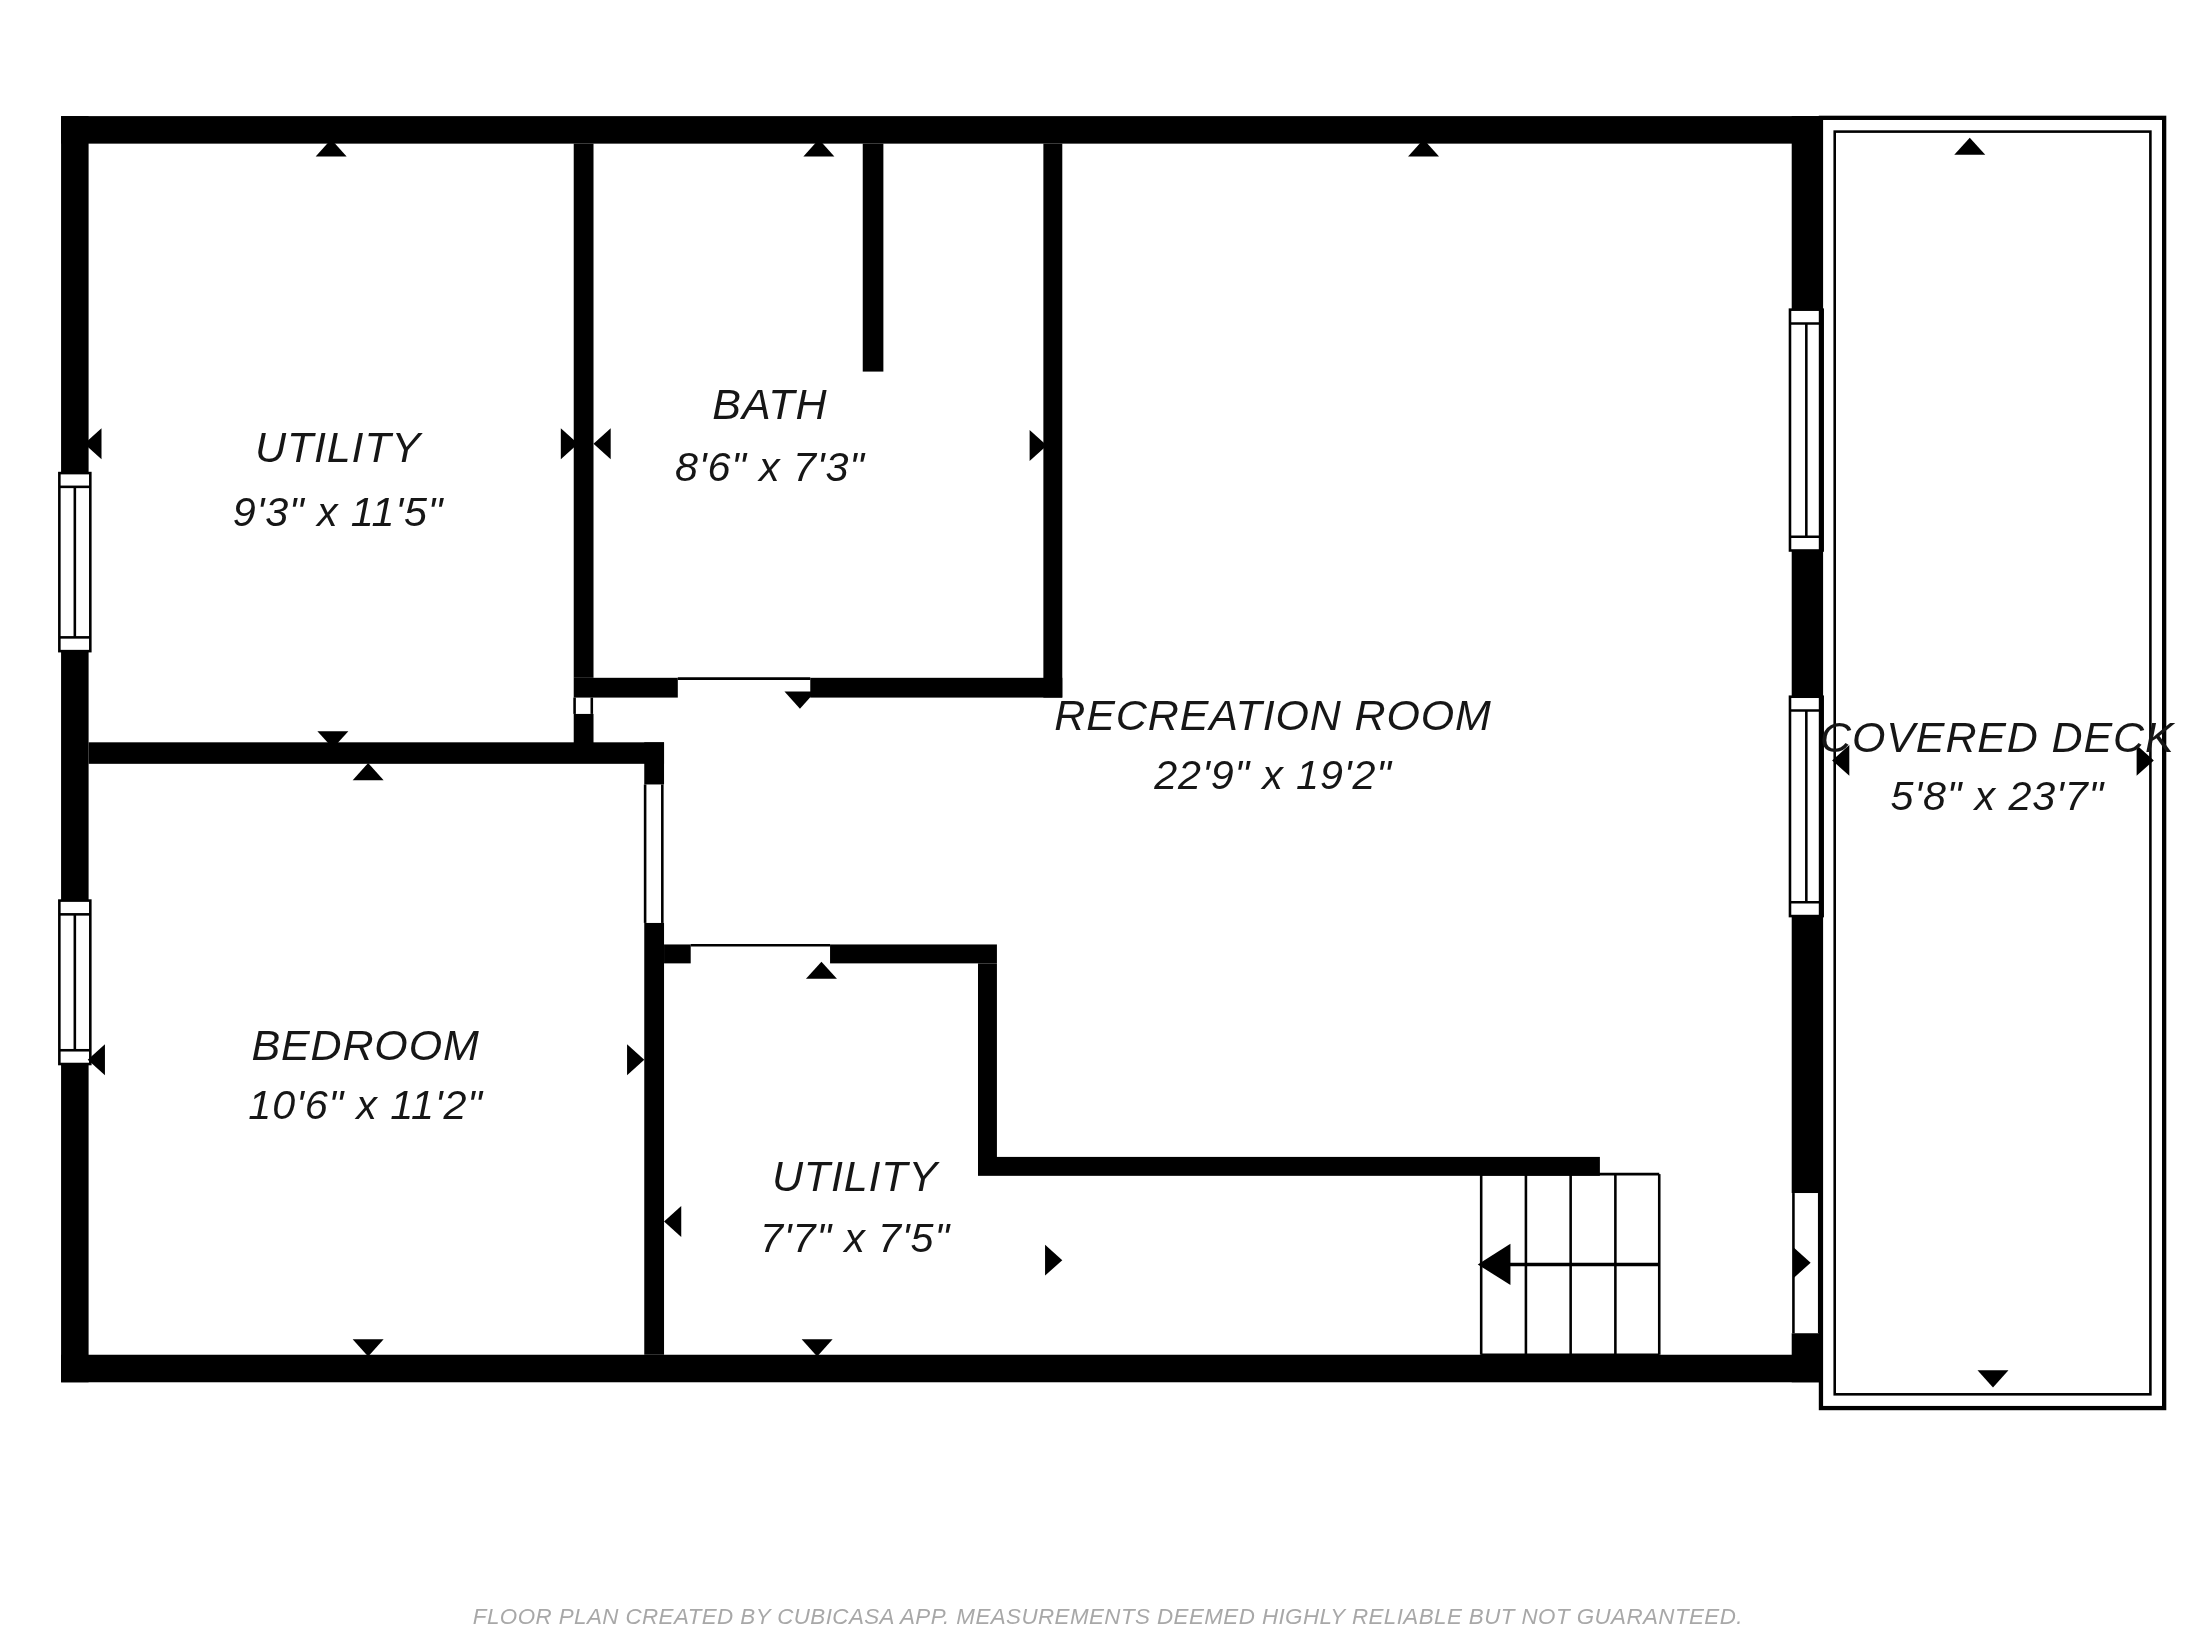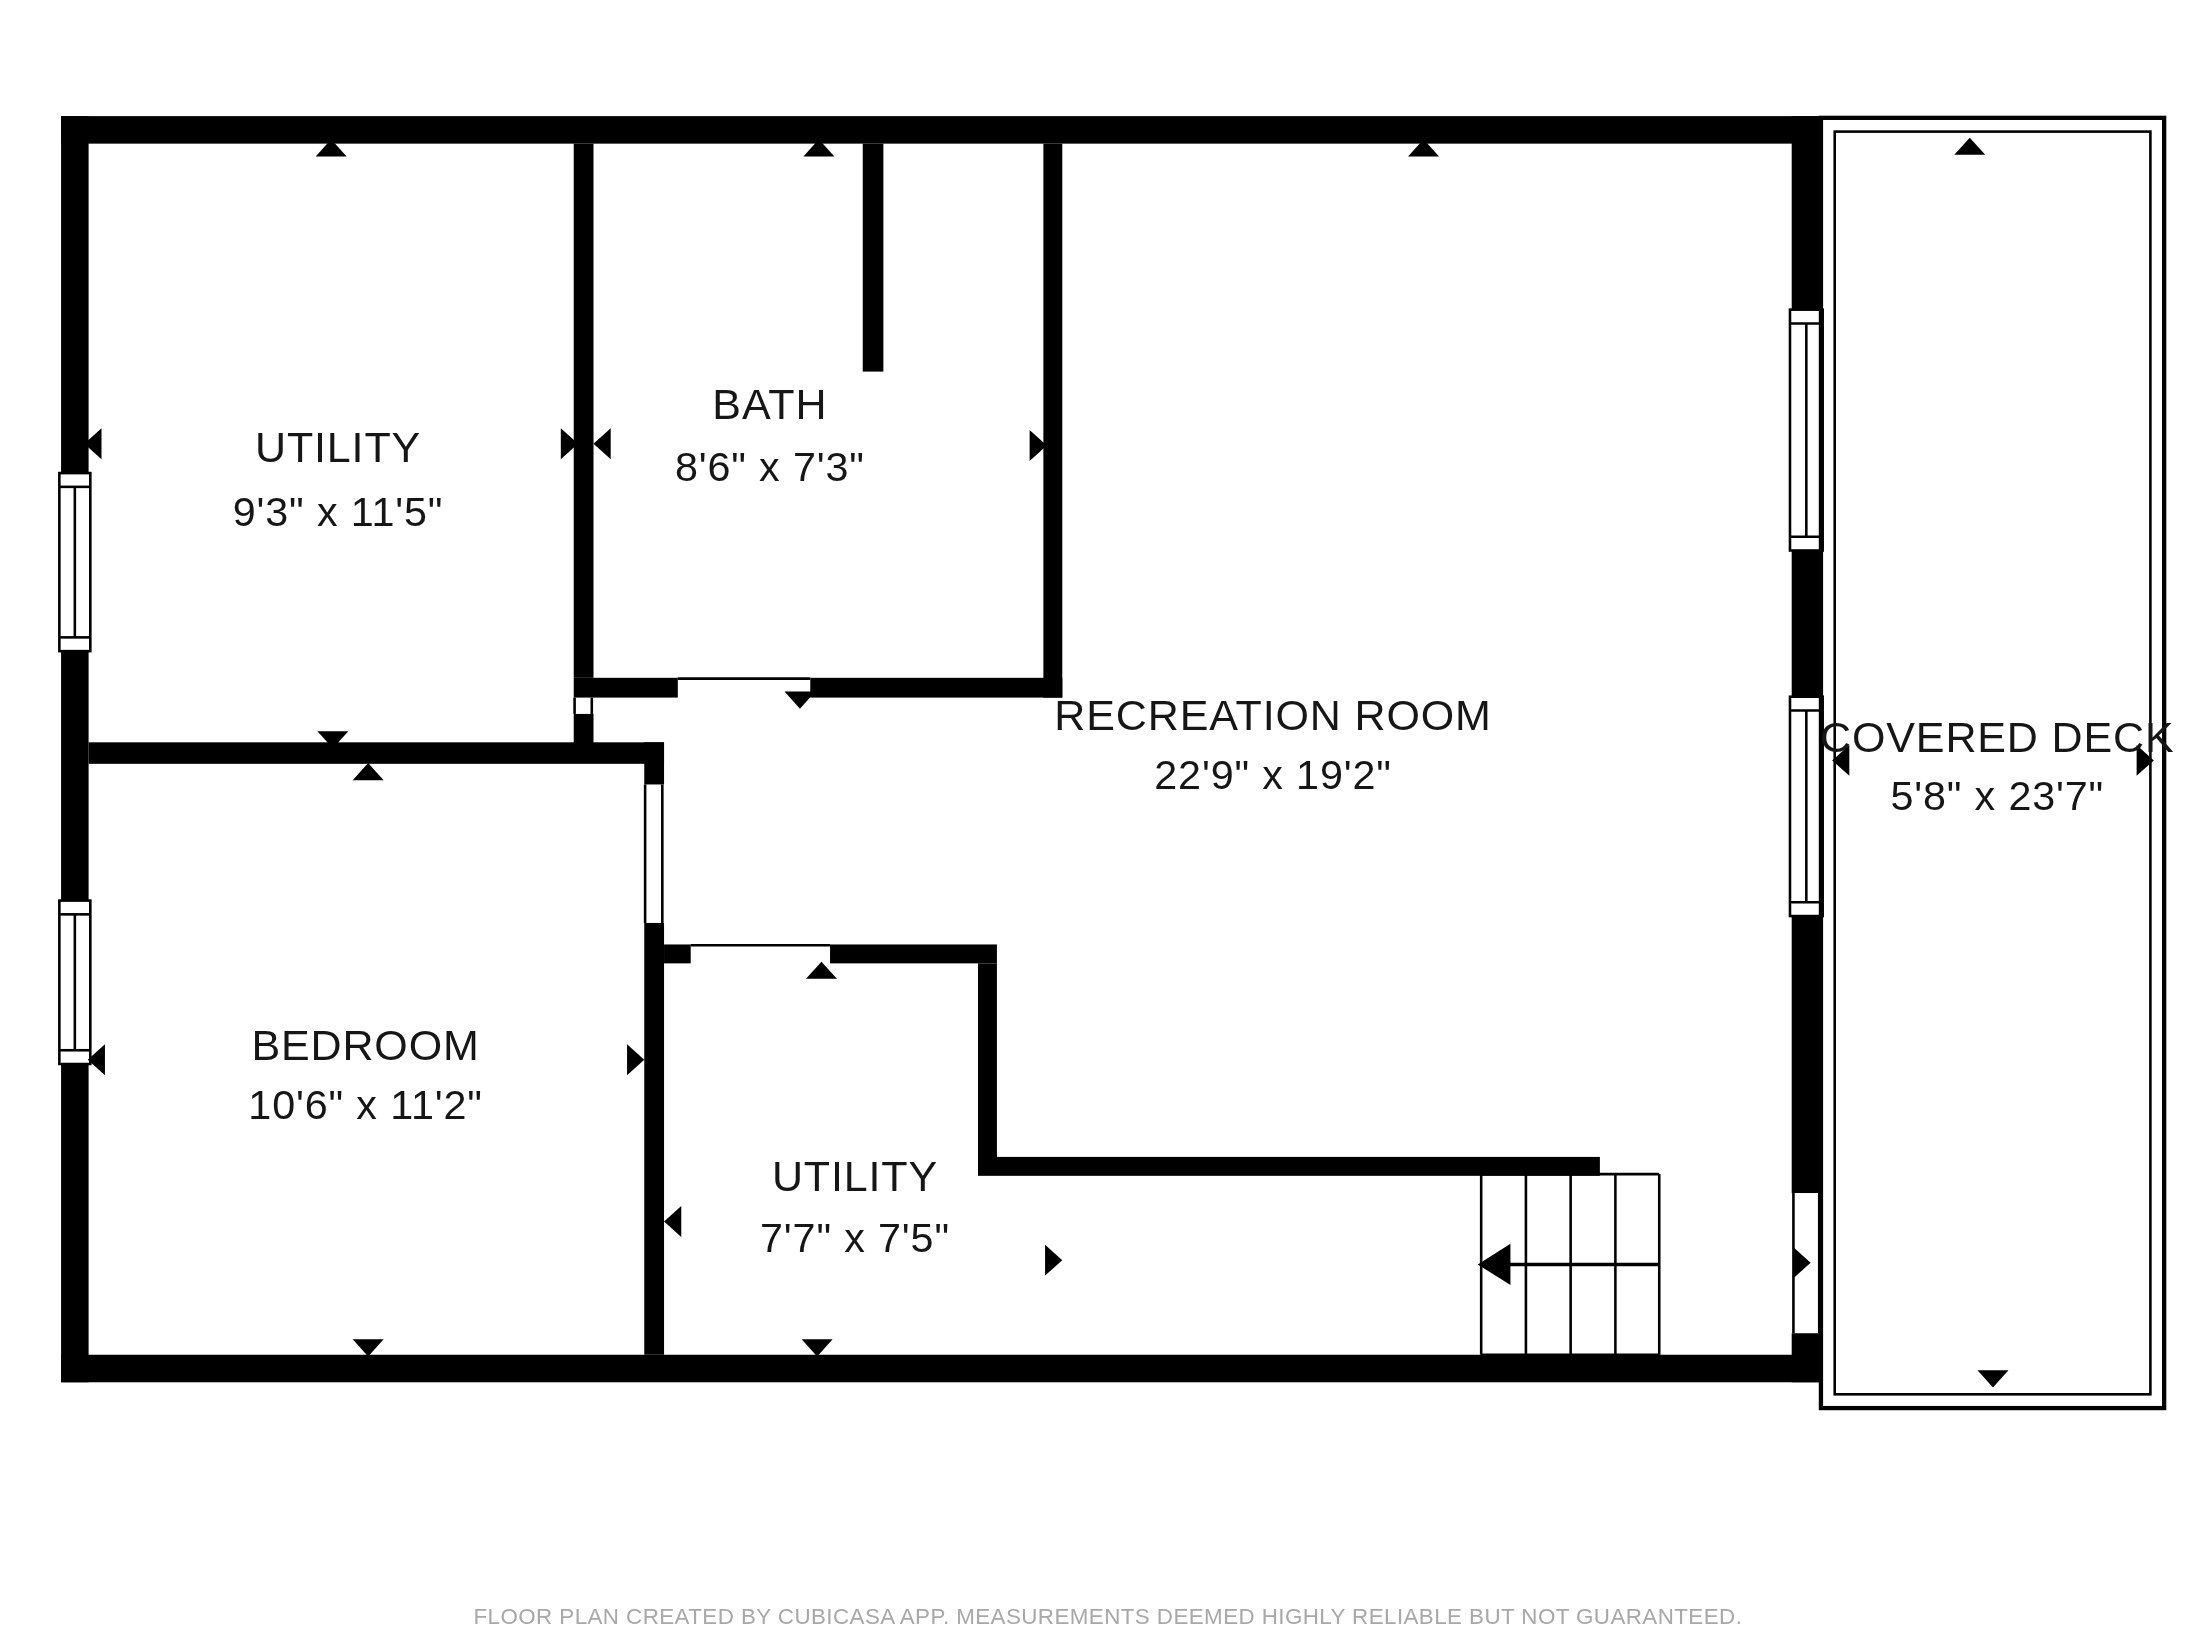--- a/index.html
+++ b/index.html
@@ -1,16 +1,16 @@
 <!DOCTYPE html>
 <html style="font-size:13.8px"><head>
 <meta charset="utf-8">
 <style>
   html,body{margin:0;padding:0;background:#ffffff;}
-  .stage{width:100vw;max-width:100%;}
+  .stage{width:100vw;max-width:100%;font-style:italic;}
   svg{display:block;width:100%;height:auto;background:#ffffff;}
   .room-name{font-family:"Liberation Sans",sans-serif;font-size:50px;fill:#161616;letter-spacing:1px;}
   .room-dims{font-family:"Liberation Sans",sans-serif;font-size:48px;fill:#161616;letter-spacing:1px;}
   .footer-text{font-family:"Liberation Sans",sans-serif;font-size:26px;fill:#a8a8a8;letter-spacing:0.5px;}
   .wall{fill:#000000;stroke:none;}
   .thinline{stroke:#000000;stroke-width:3;fill:none;}
   .frame{fill:#ffffff;stroke:#000000;stroke-width:3;}
   .opening{fill:#ffffff;stroke:none;}
   .marker{fill:#000000;stroke:none;}
 </style>

